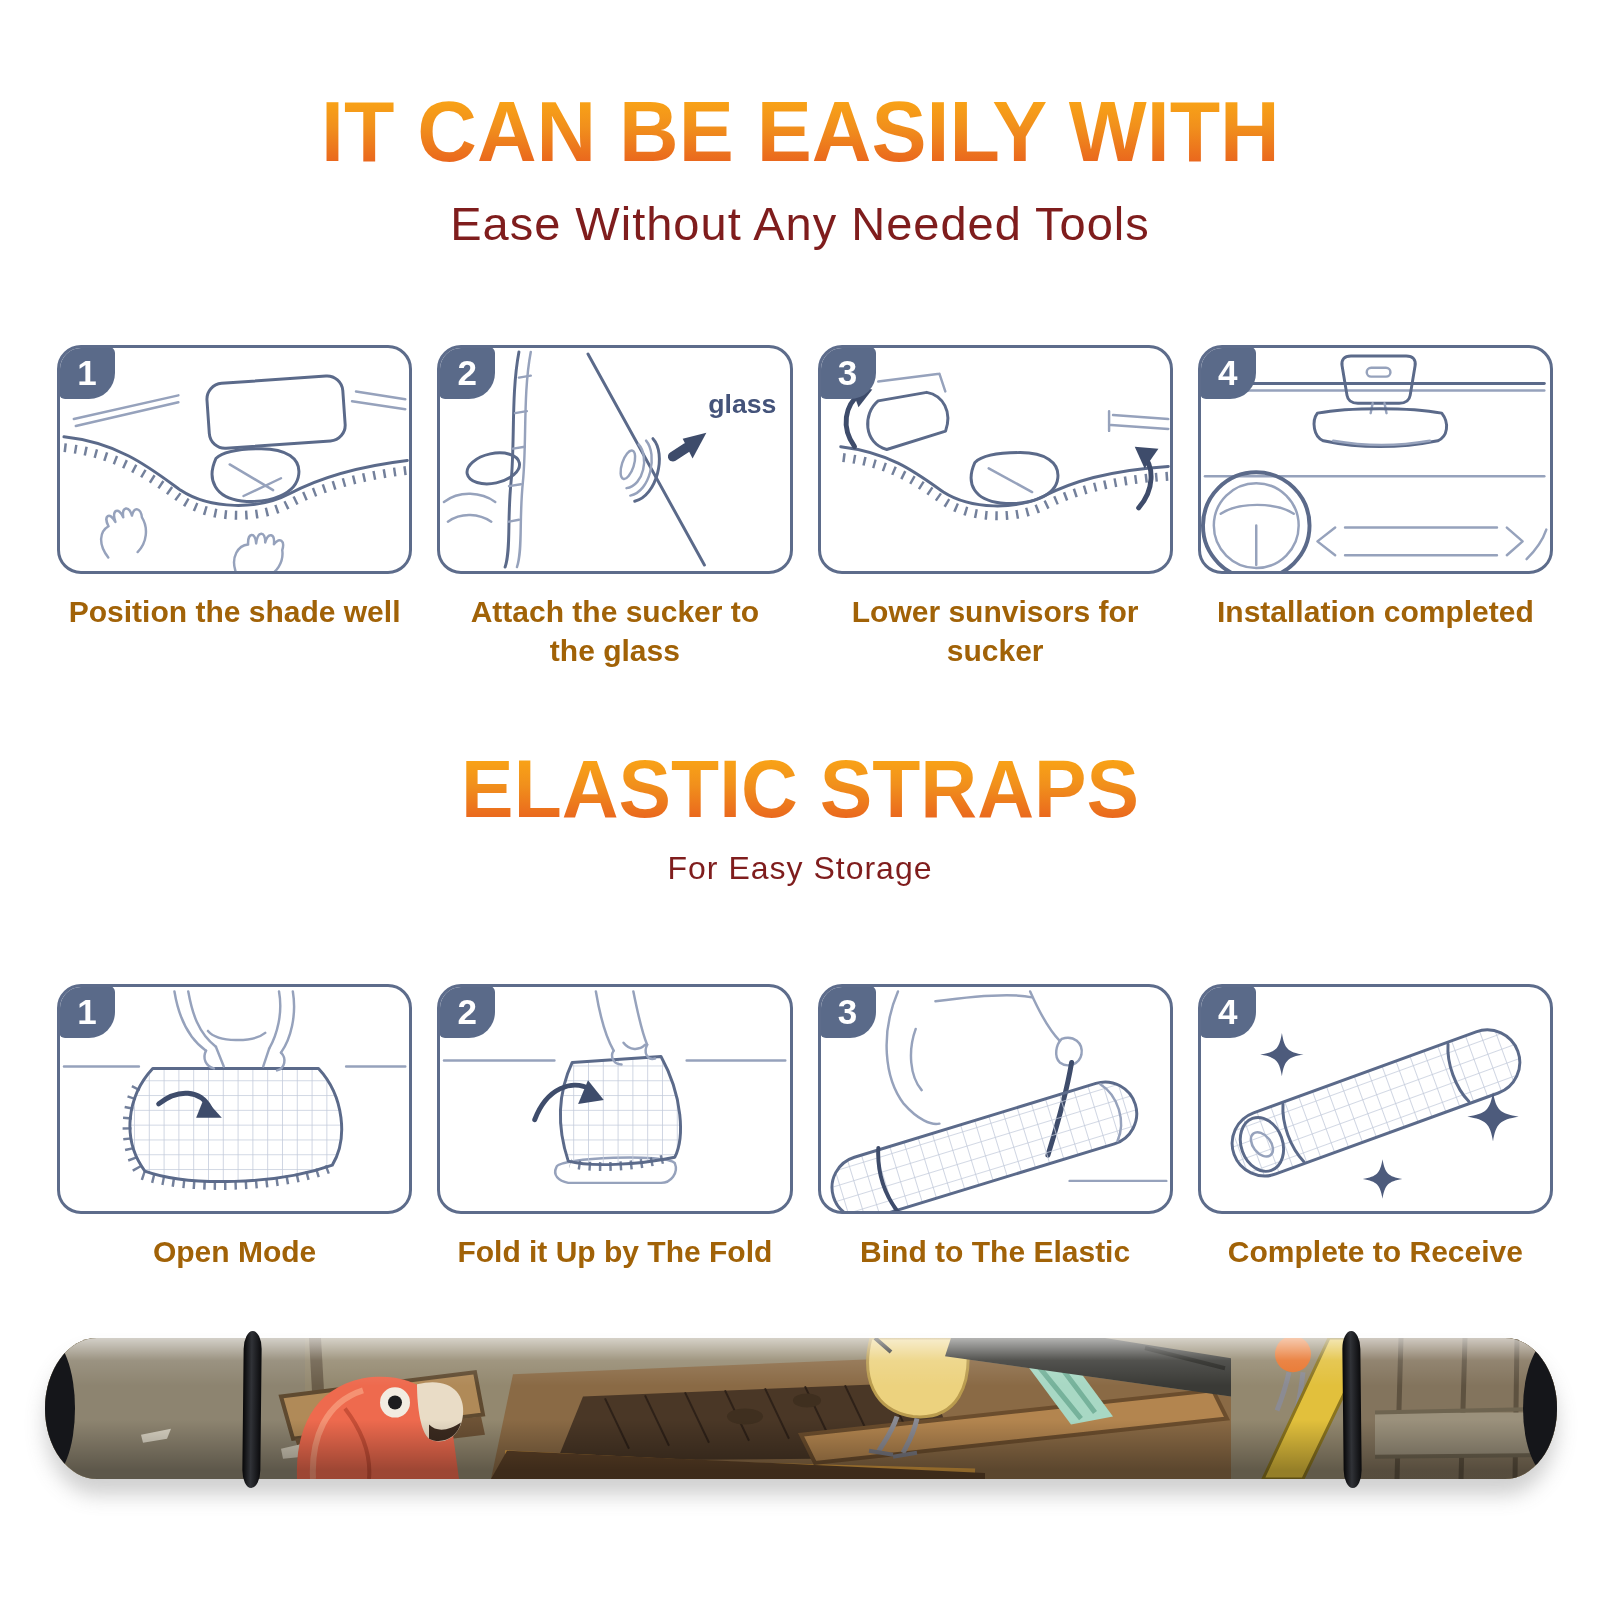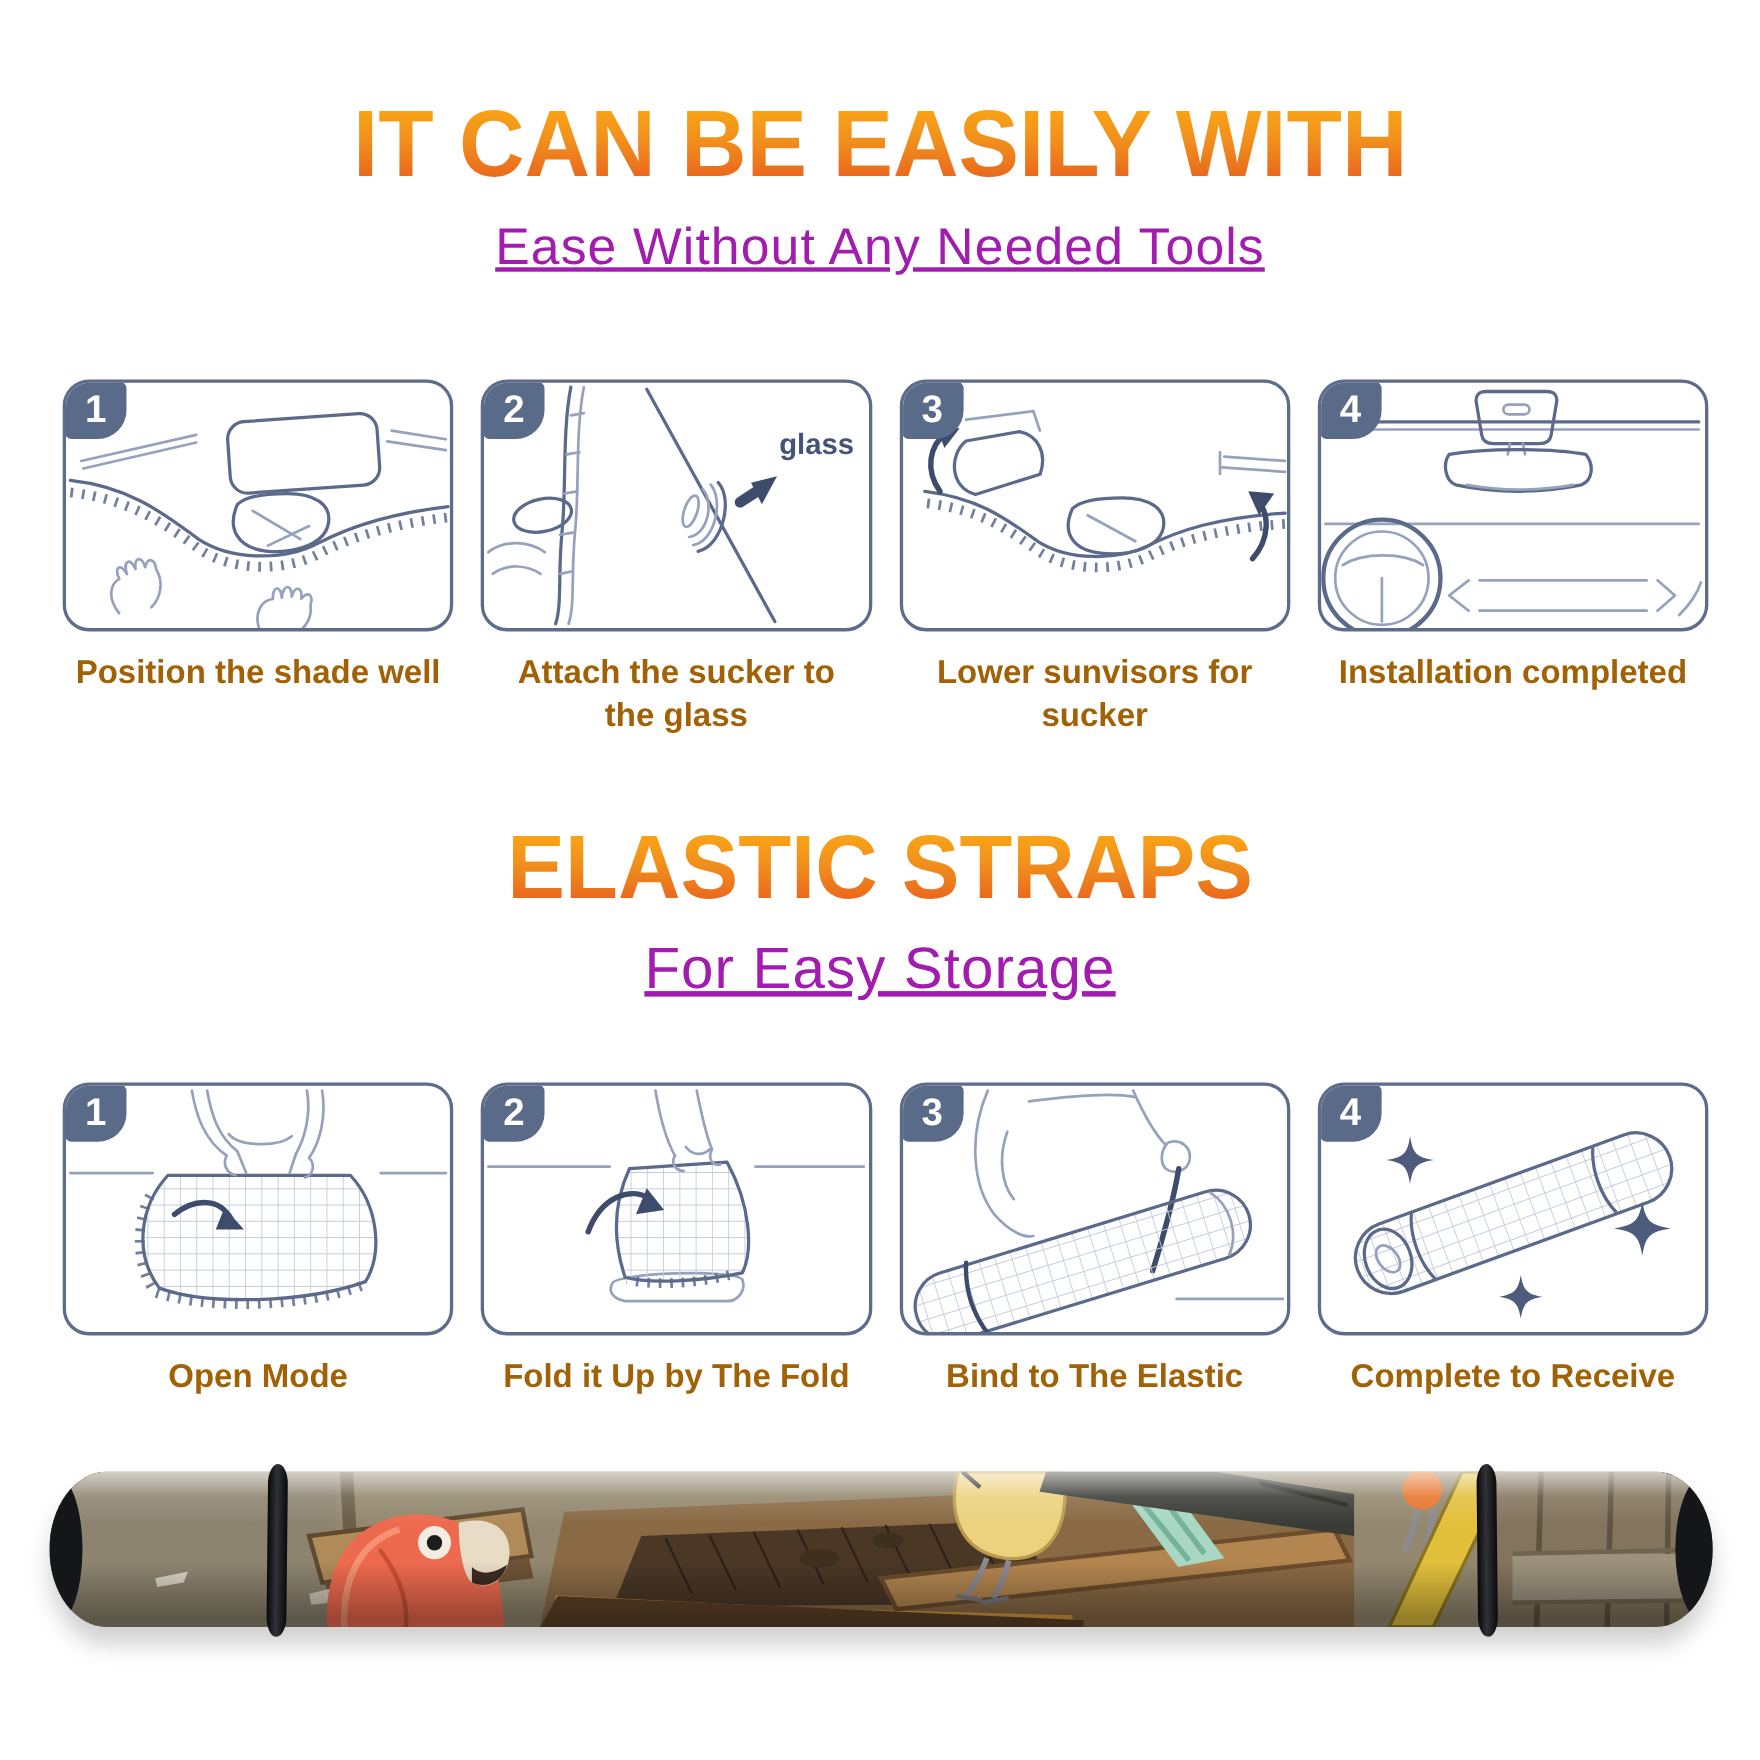--- a/index.html
+++ b/index.html
@@ -10,26 +10,26 @@
   .hero{position:absolute;left:0;width:1600px;text-align:center;}
   .hero-title{
     display:inline-block;
     font-weight:bold;font-size:86px;line-height:1;letter-spacing:0px;
     background:linear-gradient(180deg,#fba815 6%,#f1901c 45%,#e85e1e 95%);
     -webkit-background-clip:text;background-clip:text;
     -webkit-text-fill-color:transparent;color:transparent;
     transform:scaleX(.96);transform-origin:center;
   }
   .hero-sub{
-    margin-top:22px;font-size:47px;font-weight:400;color:#a21caf;letter-spacing:1px;text-decoration:underline;
+    margin-top:22px;font-size:47px;font-weight:400;color:#7f1d1d;letter-spacing:1px;
   }
   .hero1{top:88px;}
   .hero2{top:748px;}
   .hero2 .hero-title{font-size:82px;}
-  .hero2 .hero-sub{margin-top:20px;font-size:53px;text-align:center;}
+  .hero2 .hero-sub{margin-top:20px;font-size:32px;text-align:center;}
 
   .steps-row{
     position:absolute;left:57px;width:1496px;display:flex;gap:25px;
   }
   .row1{top:345px;}
   .row2{top:984px;}
   .step{flex:1;min-width:0;}
   .panel{
     position:relative;height:223px;background:#ffffff;
     border:3px solid #5d6c8b;border-radius:24px;overflow:hidden;

